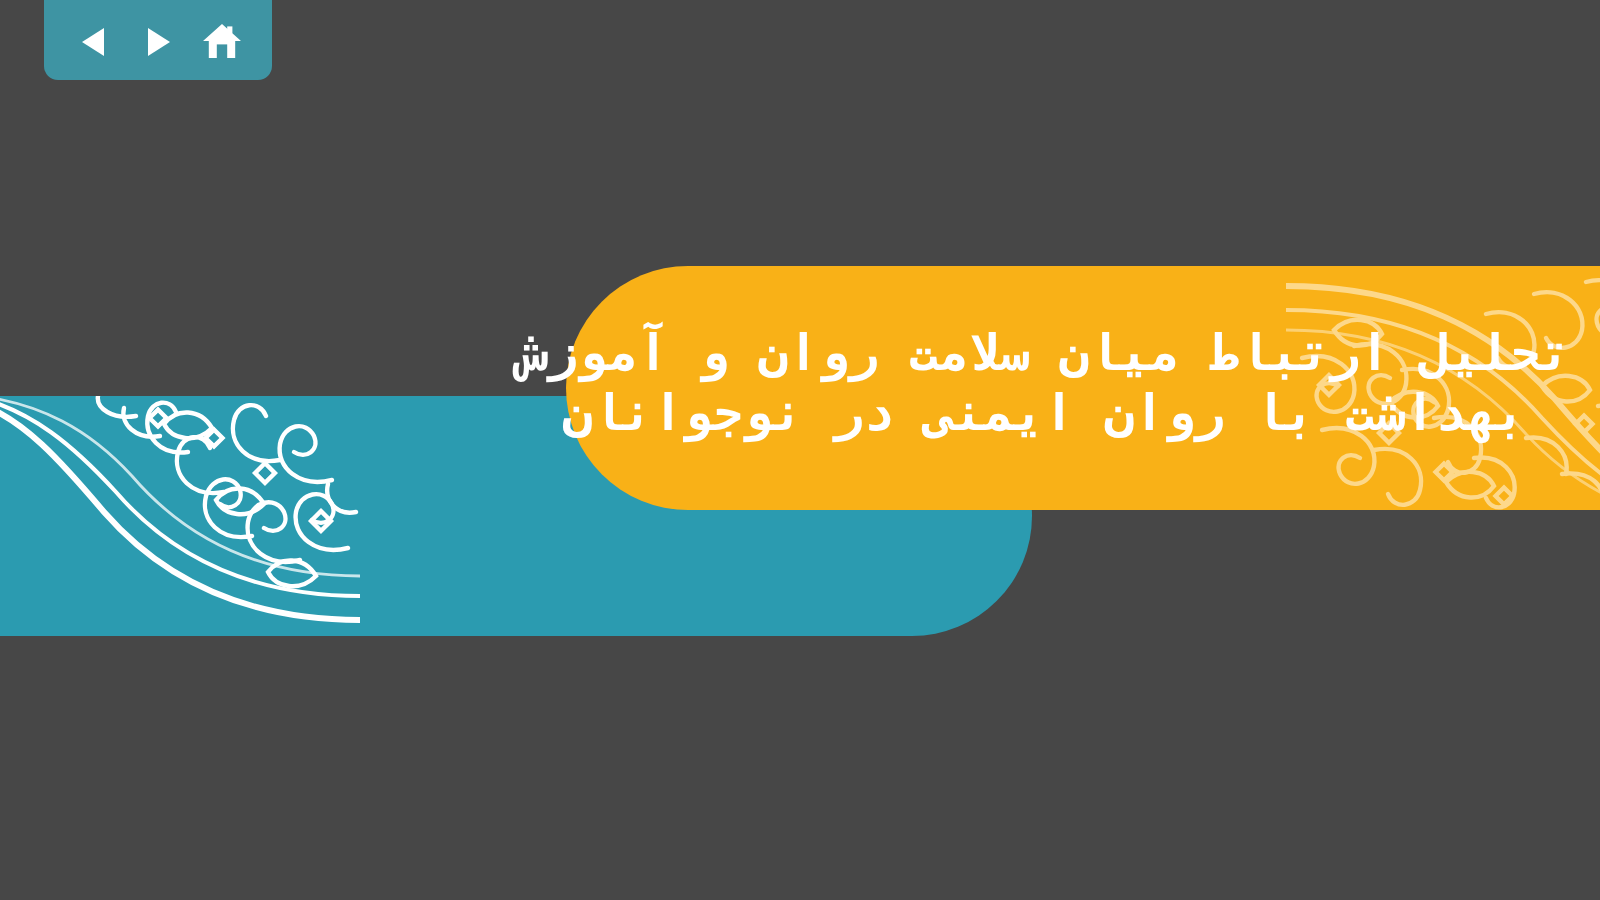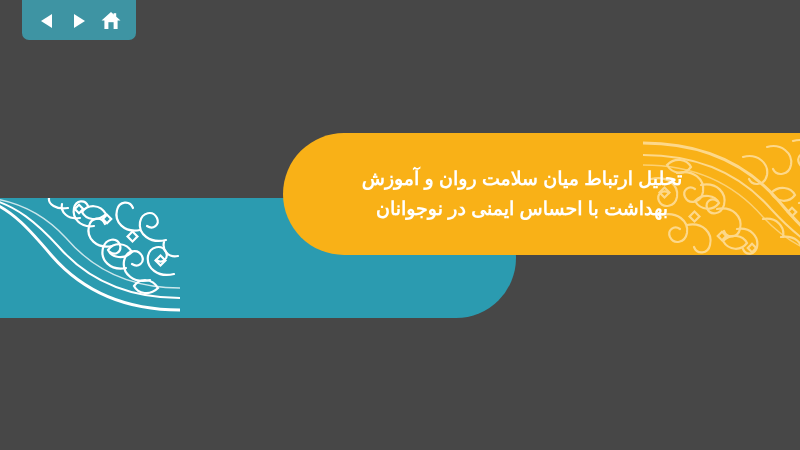--- a/index.html
+++ b/index.html
@@ -97,22 +97,22 @@
     height: 122px;
     z-index: 30;
     display: flex;
     flex-direction: column;
     align-items: center;
     justify-content: center;
     direction: rtl;
   }
   .title-line {
     color: #ffffff;
-    font-family: Liberation Sans, sans-serif;
-    font-size: 19px;
+    font-family: Liberation Mono, monospace;
+    font-size: 25px;
     font-weight: bold;
     line-height: 30px;
     text-align: center;
     direction: rtl;
     unicode-bidi: embed;
     white-space: nowrap;
     margin-left: 24px;
   }
 </style>
 </head>
@@ -189,21 +189,21 @@
         <path d="M176,16 C190,12 200,22 198,34"></path>
         <path d="M124,14 C138,10 150,20 148,32 C146,42 134,44 130,36"></path>
         <path d="M100,24 C114,20 126,30 124,42 C122,52 110,54 106,46"></path>
         <path d="M186,44 C198,42 200,52 198,60"></path>
       </g>
     </svg>
   </div>
 
   <div class="title-wrap">
     <div class="title-line">تحلیل ارتباط میان سلامت روان و آموزش</div>
-    <div class="title-line">بهداشت با احساس ایمنی در نوجوانان</div>
+    <div class="title-line">بهداشت با روان ایمنی در نوجوانان</div>
   </div>
 
   <div class="navbar">
     <div class="nav-btn">
       <svg width="20" height="20" viewBox="0 0 20 20">
         <polygon points="15,3 15,17 4,10" fill="#ffffff"></polygon>
       </svg>
     </div>
     <div class="nav-btn">
       <svg width="20" height="20" viewBox="0 0 20 20">

